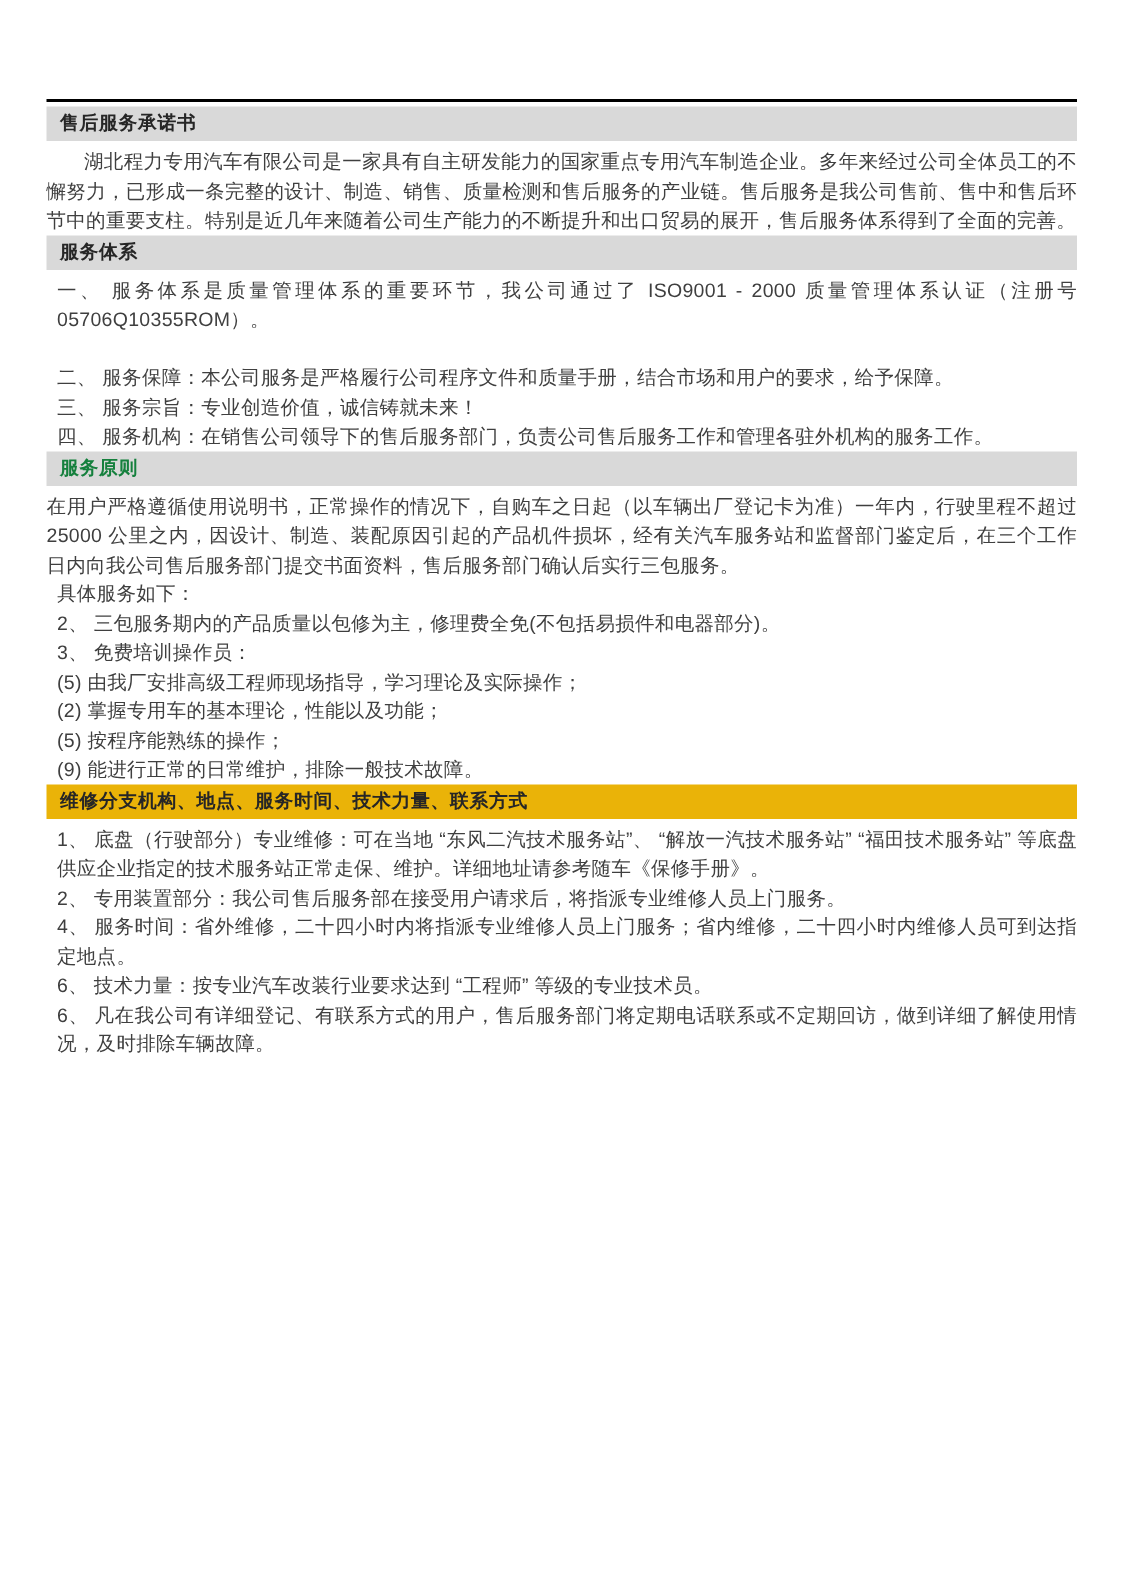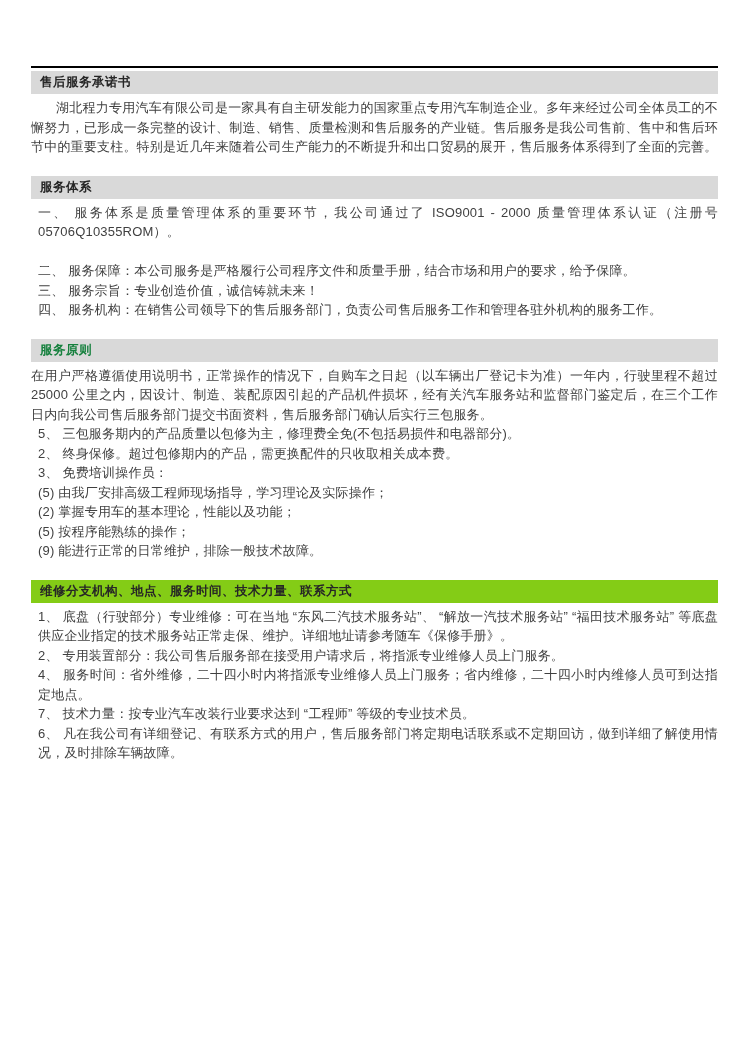--- a/index.html
+++ b/index.html
@@ -30,21 +30,21 @@
     background: #d9d9d9;
     color: #262626;
     font-size: 12.5px;
     font-weight: bold;
     line-height: 14px;
     padding: 4px 9px 5px 9px;
     margin: 0 0 4px 0;
     letter-spacing: 0.5px;
   }
   .section + .section .section-heading {
-    margin-top: 19px;
+    margin-top: 0;
   }
   .para {
     margin: 0;
     font-size: 13px;
     line-height: 19.5px;
     text-align: justify;
     letter-spacing: 0.2px;
   }
   .para.pad   { padding-left: 7px; }
   .para.indent{ text-indent: 25px; }
@@ -65,31 +65,31 @@
           <div class="section-heading" style="background: rgb(217, 217, 217); color: rgb(38, 38, 38);">服务体系</div>
           <p class="para pad">一、 服务体系是质量管理体系的重要环节，我公司通过了 ISO9001 - 2000 质量管理体系认证（注册号 05706Q10355ROM）。</p>
           <p class="para blank"></p>
           <p class="para pad">二、 服务保障：本公司服务是严格履行公司程序文件和质量手册，结合市场和用户的要求，给予保障。</p>
           <p class="para pad">三、 服务宗旨：专业创造价值，诚信铸就未来！</p>
           <p class="para pad">四、 服务机构：在销售公司领导下的售后服务部门，负责公司售后服务工作和管理各驻外机构的服务工作。</p>
         </div>
         <div class="section">
           <div class="section-heading" style="background: rgb(217, 217, 217); color: #15803d;">服务原则</div>
           <p class="para">在用户严格遵循使用说明书，正常操作的情况下，自购车之日起（以车辆出厂登记卡为准）一年内，行驶里程不超过 25000 公里之内，因设计、制造、装配原因引起的产品机件损坏，经有关汽车服务站和监督部门鉴定后，在三个工作日内向我公司售后服务部门提交书面资料，售后服务部门确认后实行三包服务。</p>
-          <p class="para pad">5、 三包服务期内的产品质量以包修为主，修理费全免(不包括易损件和电器部分)。</p>
-          <p class="para pad">2、 终身保修。超过包修期内的产品，需更换配件的只收取相关成本费。</p>
+          <p class="para pad">具体服务如下：</p>
+          <p class="para pad">2、 三包服务期内的产品质量以包修为主，修理费全免(不包括易损件和电器部分)。</p>
           <p class="para pad">3、 免费培训操作员：</p>
           <p class="para pad">(5) 由我厂安排高级工程师现场指导，学习理论及实际操作；</p>
           <p class="para pad">(2) 掌握专用车的基本理论，性能以及功能；</p>
           <p class="para pad">(5) 按程序能熟练的操作；</p>
           <p class="para pad">(9) 能进行正常的日常维护，排除一般技术故障。</p>
         </div>
         <div class="section">
-          <div class="section-heading" style="background: #84cc16; color: rgb(38, 38, 38);">维修分支机构、地点、服务时间、技术力量、联系方式</div>
+          <div class="section-heading" style="background: #eab308; color: rgb(38, 38, 38);">维修分支机构、地点、服务时间、技术力量、联系方式</div>
           <p class="para pad">1、 底盘（行驶部分）专业维修：可在当地 “东风二汽技术服务站”、 “解放一汽技术服务站” “福田技术服务站” 等底盘供应企业指定的技术服务站正常走保、维护。详细地址请参考随车《保修手册》。</p>
           <p class="para pad">2、 专用装置部分：我公司售后服务部在接受用户请求后，将指派专业维修人员上门服务。</p>
           <p class="para pad">4、 服务时间：省外维修，二十四小时内将指派专业维修人员上门服务；省内维修，二十四小时内维修人员可到达指定地点。</p>
-          <p class="para pad">7、 技术力量：按专业汽车改装行业要求达到 “工程师” 等级的专业技术员。</p>
+          <p class="para pad">6、 技术力量：按专业汽车改装行业要求达到 “工程师” 等级的专业技术员。</p>
           <p class="para pad">6、 凡在我公司有详细登记、有联系方式的用户，售后服务部门将定期电话联系或不定期回访，做到详细了解使用情况，及时排除车辆故障。</p>
         </div>
       </div>
   </div>
 </div>
 
 </body></html>

